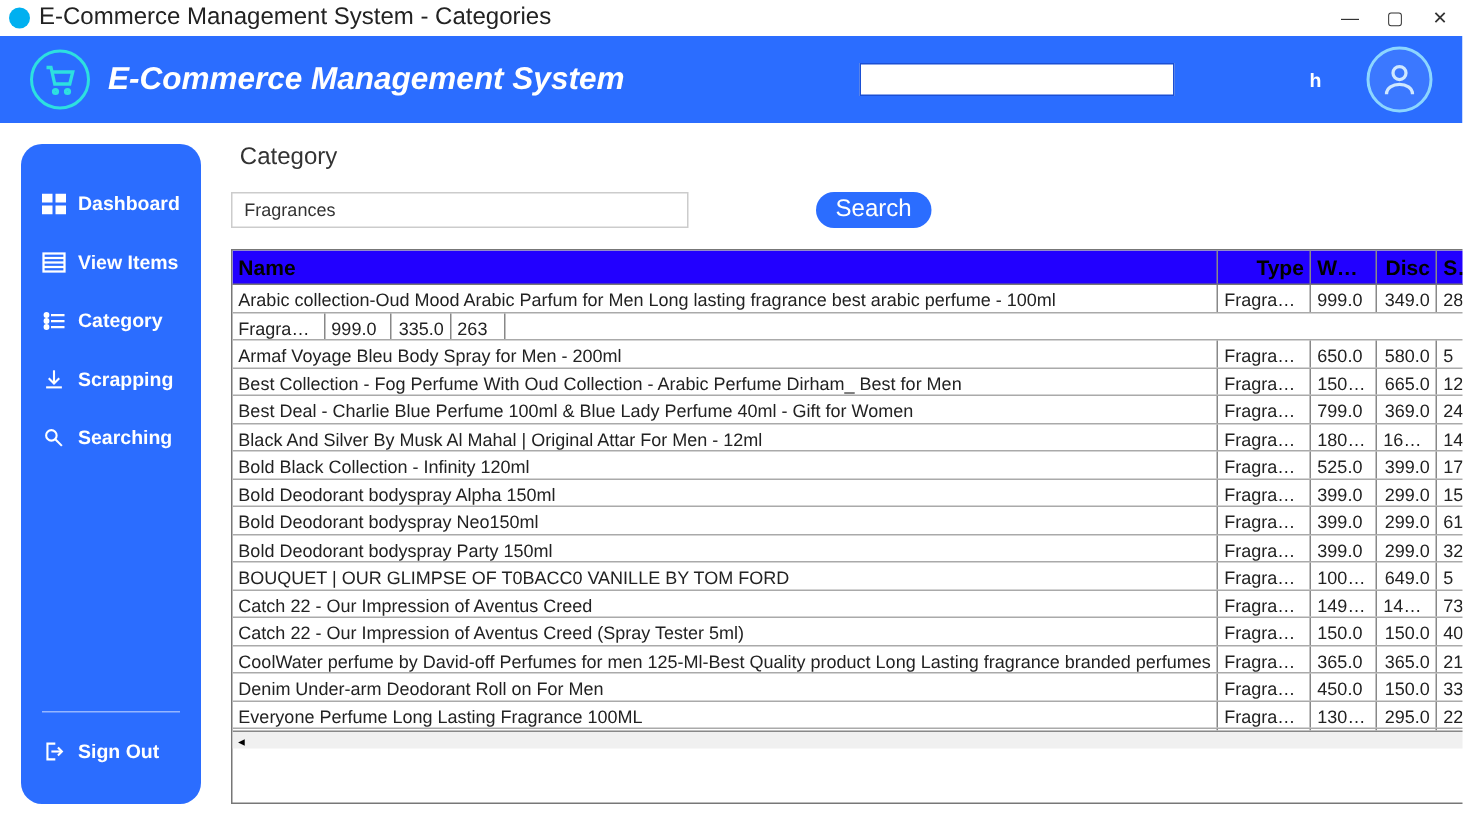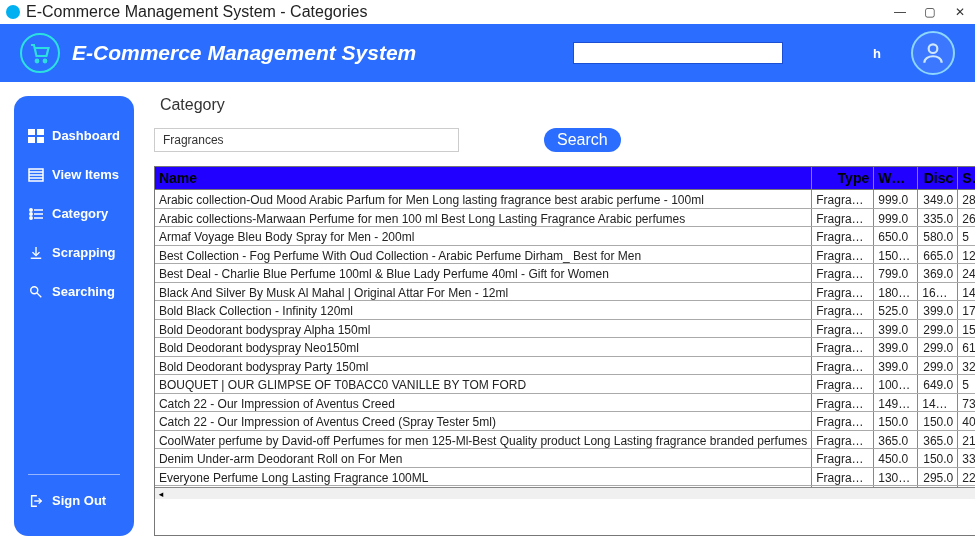--- a/index.html
+++ b/index.html
@@ -170,21 +170,20 @@
       </div>
       <div class="table-body" id="tbody">
           <div class="trow">
             <div class="col-name">Arabic collection-Oud Mood Arabic Parfum for Men Long lasting fragrance best arabic perfume - 100ml</div>
             <div class="col-type">Fragrances</div>
             <div class="col-price">999.0</div>
             <div class="col-disc">349.0</div>
             <div class="col-sold">280</div>
           </div>
           <div class="trow">
-            <div class="col-name">Arabic collections-Marwaan Perfume for men 100 ml Best Long Lasting Fragrance Arabic perfumes</div>
             <div class="col-type">Fragrances</div>
             <div class="col-price">999.0</div>
             <div class="col-disc">335.0</div>
             <div class="col-sold">263</div>
           </div>
           <div class="trow">
             <div class="col-name">Armaf Voyage Bleu Body Spray for Men - 200ml</div>
             <div class="col-type">Fragrances</div>
             <div class="col-price">650.0</div>
             <div class="col-disc">580.0</div>

